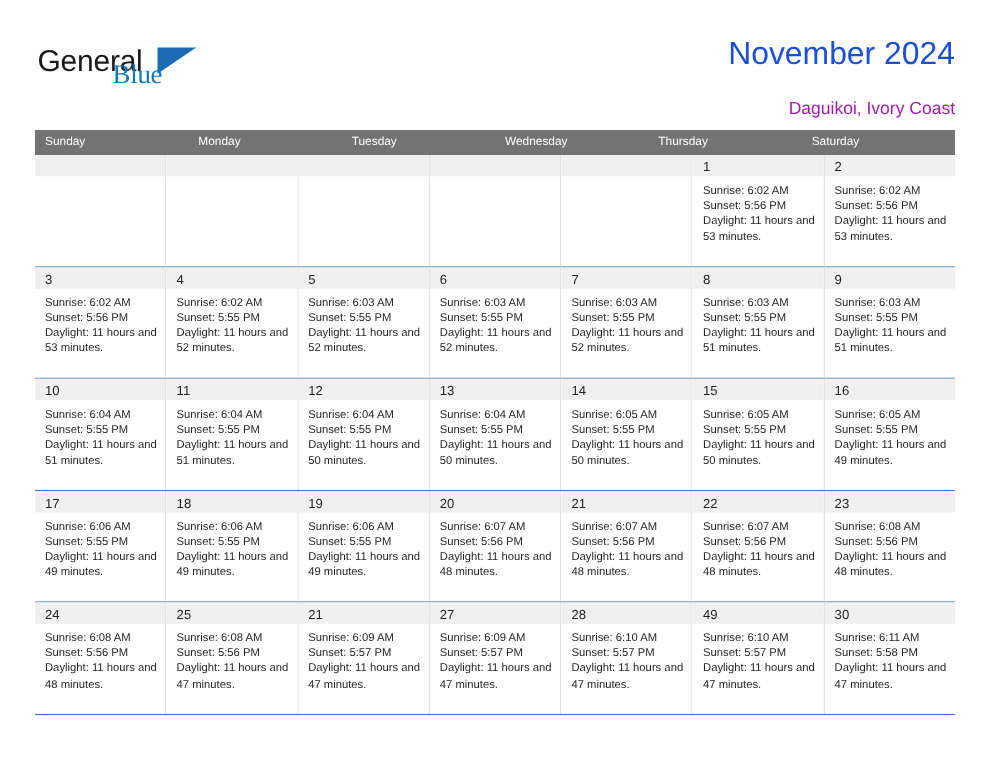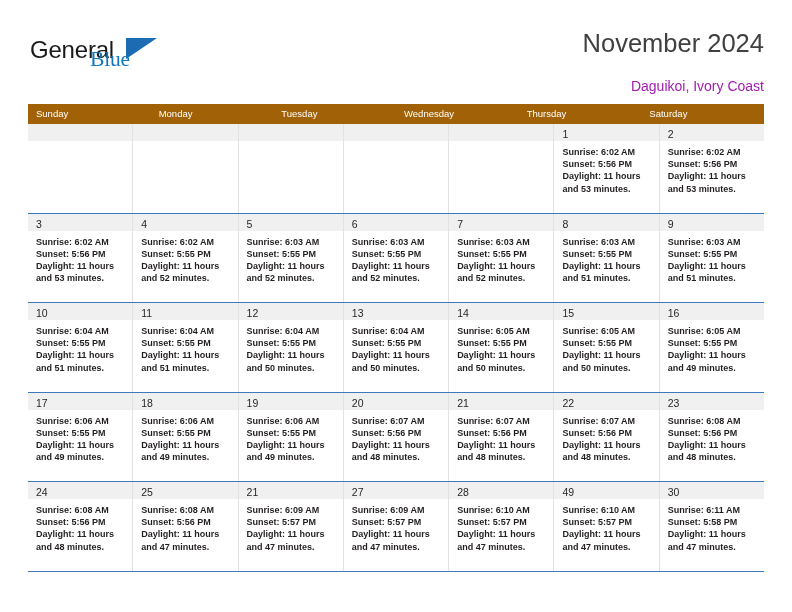--- a/index.html
+++ b/index.html
@@ -66,42 +66,42 @@
 
   .title-block {
     position: absolute;
     right: 0;
     top: 0;
     text-align: right;
   }
   .cal-title {
     font-size: 25.5px;
     font-weight: normal;
-    color: #404040;
+    color: #1d4ed8;
     line-height: 30px;
     white-space: nowrap;
   }
   .cal-subtitle {
     font-size: 14px;
     color: #a21caf;
     line-height: 20px;
     margin-top: 18px;
     white-space: nowrap;
   }
 
   
   .calendar {
     position: absolute;
     left: 28px;
     top: 104px;
     width: 736px;
   }
   .dow-row {
     display: flex;
-    background: #a16207;
+    background: #737373;
     height: 20px;
   }
   .dow {
     flex: 1 1 0;
     color: #ffffff;
     font-size: 9.5px;
     line-height: 20px;
     padding-left: 8px;
     box-sizing: border-box;
     white-space: nowrap;
@@ -135,21 +135,20 @@
   .cell .daynum {
     font-size: 10.5px;
     line-height: 17px;
     color: #231f20;
   }
   .cell.empty .daynum-band {
     background: #f0f0f0;
   }
   .cell-body {
     padding: 5px 6px 0 8px;
-    font-weight: bold;
   }
   .cell-body div {
     font-size: 9px;
     line-height: 12.2px;
     color: #231f20;
     white-space: nowrap;
   }
   .cell-body .daylight {
     white-space: normal;
   }

